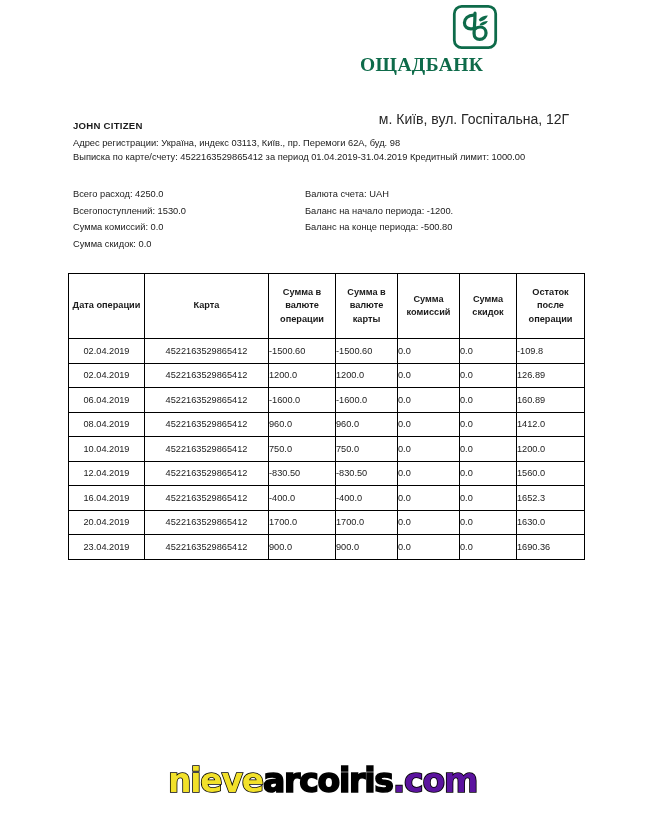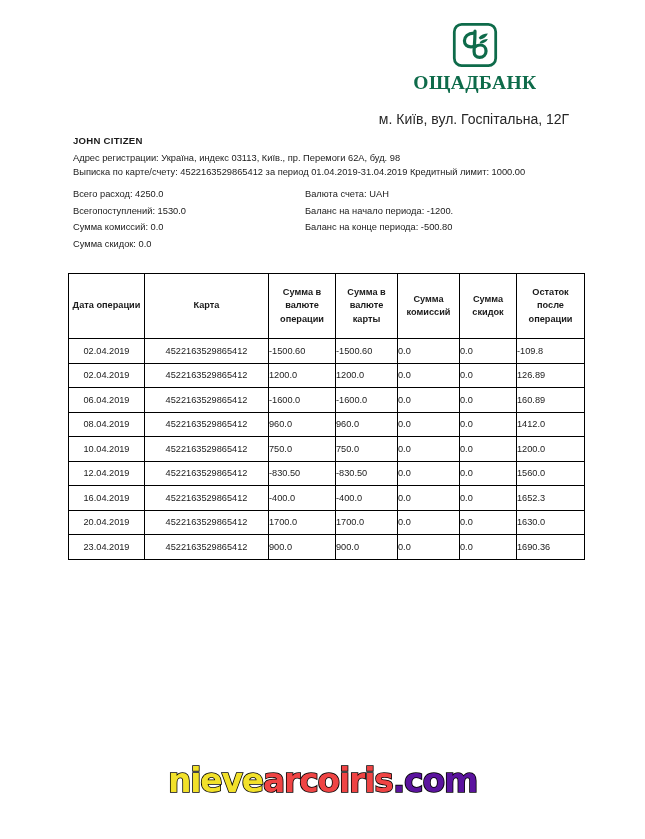--- a/index.html
+++ b/index.html
@@ -12,24 +12,23 @@
     height: 839px;
     position: relative;
     font-family: "Liberation Sans", "DejaVu Sans", sans-serif;
     color: #1a1a1a;
     overflow: hidden;
   }
 
   
   .letterhead {
     position: absolute;
-    top: 22px;
+    top: 4px;
     right: 55px;
     width: 230px;
-    text-align: center;
   }
   .logo-mark {
     width: 46px;
     height: 46px;
     margin: 0 auto 4px auto;
     display: block;
   }
   .bank-name {
     font-family: "Liberation Serif", "DejaVu Serif", serif;
     font-weight: bold;
@@ -45,21 +44,20 @@
     text-align: center;
     padding-right: 2px;
   }
 
   
   .customer-block {
     position: absolute;
     left: 73px;
     top: 120px;
     width: 500px;
-    margin-top: 15px;
   }
   .customer-name {
     font-size: 9.6px;
     font-weight: bold;
     letter-spacing: 0.25px;
     margin-bottom: 5px;
   }
   .customer-line {
     font-size: 9.3px;
     line-height: 1.55;
@@ -137,21 +135,21 @@
     letter-spacing: -1.2px;
     line-height: 1;
     white-space: nowrap;
   }
   .watermark span {
     -webkit-text-stroke: 1.6px #000000;
     paint-order: stroke fill;
     text-align: center;
   }
   .wm-a { color: #f2e12a; }
-  .wm-b { color: #ef4444; margin-top: 12px; }
+  .wm-b { color: #000000; margin-top: 12px; }
   .wm-c { color: #5b139e; }
 </style>
 </head>
 <body>
 
 <div class="letterhead">
   <svg class="logo-mark" viewBox="0 0 100 100">
     <rect x="5" y="5" width="90" height="90" rx="16" ry="16" fill="none" stroke="#0e6b4a" stroke-width="6"></rect>
     <path d="M47 24c-12 0-20 8-20 17 0 8 6 13 14 13 3 0 5-.6 7-1.6" fill="none" stroke="#0e6b4a" stroke-width="7" stroke-linecap="round"></path>
     <path d="M50 20c0 20-2 36-2 44 0 8 5 13 12 13 8 0 14-6 14-14 0-8-6-13-13-13-5 0-9 2-12 5" fill="none" stroke="#0e6b4a" stroke-width="7" stroke-linecap="round" stroke-linejoin="round"></path>

